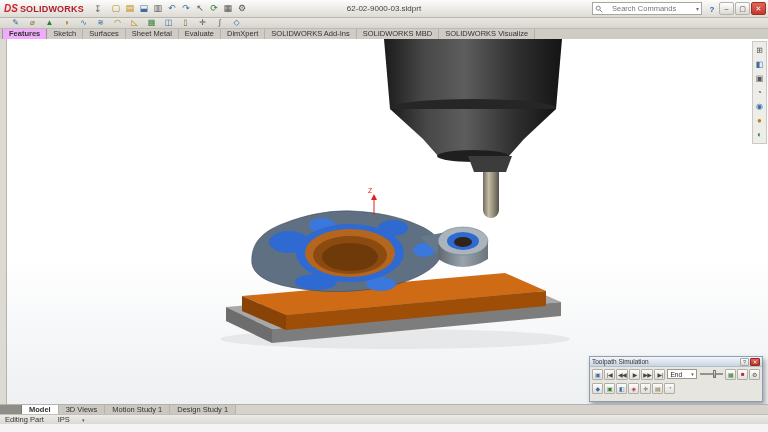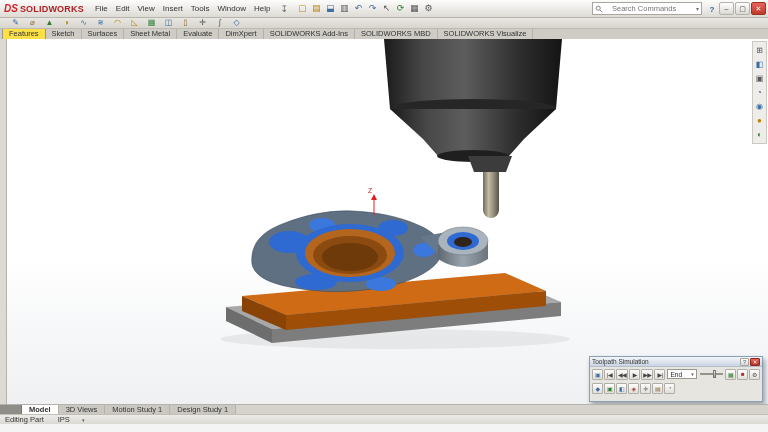--- a/index.html
+++ b/index.html
@@ -25,21 +25,21 @@
 .winbtn{width:15px;height:13px;display:flex;align-items:center;justify-content:center;font-size:7px;color:#444;background:linear-gradient(#ffffff,#dcd9d3);border:1px solid #b5b2ac;border-radius:2px}
 .winbtn.close{background:linear-gradient(#e8645a,#c0392b);color:#fff;border-color:#993322}
 
 
 .toolbar2{position:absolute;left:0;top:18px;width:768px;height:11px;background:linear-gradient(#e9e7e2,#d8d5cf);border-bottom:1px solid #bdbab4;display:flex;align-items:center;padding:0 8px;gap:2px;z-index:29}
 .ticon{display:inline-flex;align-items:center;justify-content:center;width:15px;height:10px;font-size:8px;line-height:1}
 
 
 .tabsrow{position:absolute;left:0;top:29px;width:768px;height:10px;background:#cfccc6;display:flex;align-items:flex-end;padding-left:2px;z-index:28}
 .tab{padding:1px 6px;font-size:7.5px;color:#333;border-right:1px solid #b5b2ac;cursor:default;white-space:nowrap}
-.tab.active{background:#fde047;border:1px solid #9a978f;border-bottom:none;font-weight:normal}
+.tab.active{background:#f0abfc;border:1px solid #9a978f;border-bottom:none;font-weight:bold}
 
 
 .viewport{position:absolute;left:0;top:39px;width:768px;height:365px;background:linear-gradient(#ffffff 60%,#eef0f2)}
 .left-strip{position:absolute;left:0;top:39px;width:7px;height:365px;background:#dddad4;border-right:1px solid #b5b2ac;z-index:5}
 .right-tools{position:absolute;right:1px;top:41px;width:15px;display:flex;flex-direction:column;gap:3px;background:#efedea;padding:3px 0;border:1px solid #ccc9c2;align-items:center;z-index:5}
 .rticon{width:11px;height:11px;display:flex;align-items:center;justify-content:center;font-size:8px;line-height:1}
 
 
 .tp-dialog{position:absolute;left:589px;top:356px;width:174px;height:46px;background:#e7e5e0;border:1px solid #8aa0b8;box-shadow:2px 3px 5px rgba(0,0,0,.35);z-index:20}
 .tp-title{height:10px;background:linear-gradient(#f4f6f9,#c9d4e2);display:flex;align-items:center;padding:0 2px;border-bottom:1px solid #b5bfcc}
@@ -67,42 +67,34 @@
 .bottomstrip{position:absolute;left:0;top:424px;width:768px;height:8px;background:#f4f4f4}
 </style>
 </head>
 <body>
 
 <div class="titlebar">
   <div class="logo">
     <span class="logo-ds">DS</span>
     <span class="logo-sw">SOLIDWORKS</span>
   </div>
-  <div class="menubar">
-      <span>File</span>
-      <span>Edit</span>
-      <span>View</span>
-      <span>Insert</span>
-      <span>Tools</span>
-      <span>Window</span>
-      <span>Help</span>
-    </div>
   <span class="pin">↧</span>
   <div class="qicons">
       <span class="qicon" style="color: rgb(184, 134, 11);">▢</span>
       <span class="qicon" style="color: rgb(184, 134, 11);">▤</span>
       <span class="qicon" style="color: rgb(58, 110, 165);">⬓</span>
       <span class="qicon" style="color: rgb(85, 85, 85);">▥</span>
       <span class="qicon" style="color: rgb(58, 110, 165);">↶</span>
       <span class="qicon" style="color: rgb(58, 110, 165);">↷</span>
       <span class="qicon" style="color: rgb(85, 85, 85);">↖</span>
       <span class="qicon" style="color: rgb(46, 125, 50);">⟳</span>
       <span class="qicon" style="color: rgb(85, 85, 85);">▦</span>
       <span class="qicon" style="color: rgb(85, 85, 85);">⚙</span>
     </div>
+  <div class="doc-title">62-02-9000-03.sldprt</div>
   <div class="search">
     <svg width="8" height="8" viewBox="0 0 10 10">
       <circle cx="4" cy="4" r="2.6" fill="none" stroke="#777" stroke-width="1.1"></circle>
       <line x1="6" y1="6" x2="9" y2="9" stroke="#777" stroke-width="1.1"></line>
     </svg>
     <input placeholder="Search Commands" style="">
     <span class="sarrow">▾</span>
   </div>
   <span class="helpbtn">?</span>
   <div class="winbtns">

